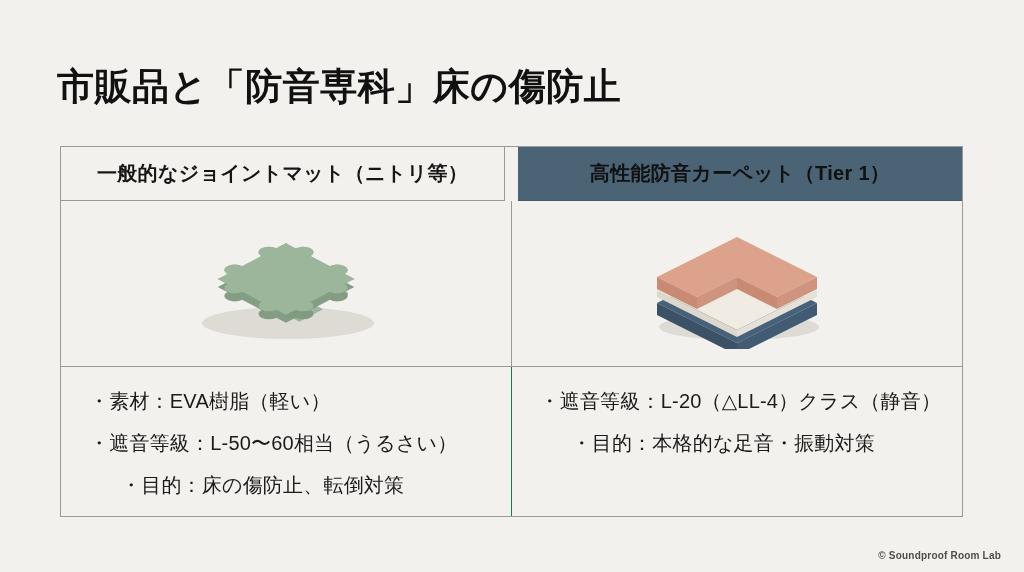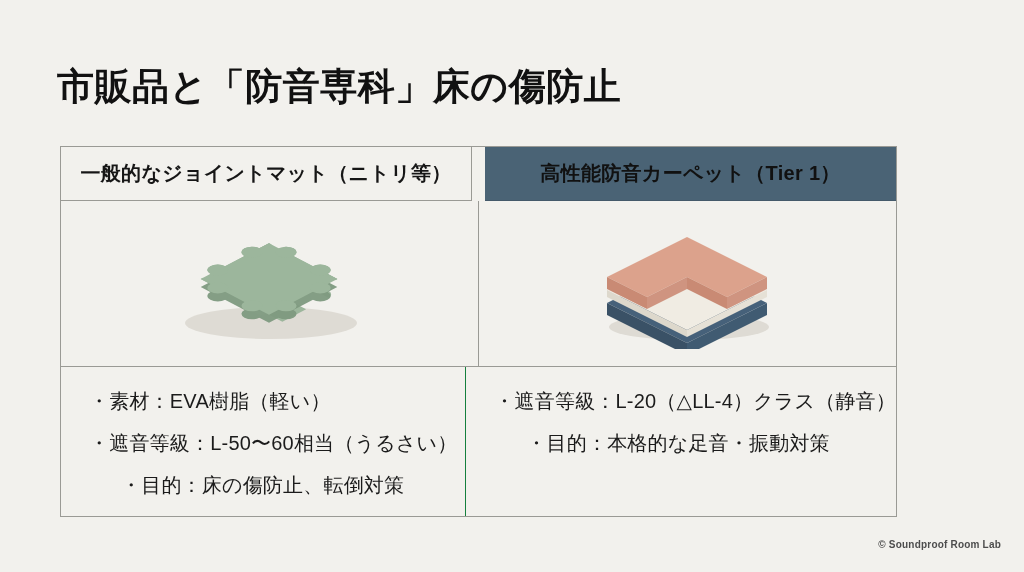--- a/index.html
+++ b/index.html
@@ -26,21 +26,21 @@
     letter-spacing: 0.5px;
     color: #111111;
     white-space: nowrap;
   }
 
   
   .compare-table {
     position: absolute;
     left: 60px;
     top: 146px;
-    width: 837px;
+    width: 903px;
     height: 371px;
     border: 1px solid #9a9a95;
     box-sizing: border-box;
     display: flex;
     flex-direction: column;
   }
 
   .table-head {
     display: flex;
     height: 54px;
@@ -110,21 +110,21 @@
   }
   .bullet-line:last-child {
     margin-bottom: 0;
     margin-left: 32px;
   }
 
   
   .footer-credit {
     position: absolute;
     right: 23px;
-    bottom: 22px;
+    bottom: 11px;
     font-size: 10px;
     font-weight: bold;
     color: #4d4d4d;
     letter-spacing: 0.2px;
     white-space: nowrap;
   }
 
   svg { display: block; }
 </style>
 </head>

